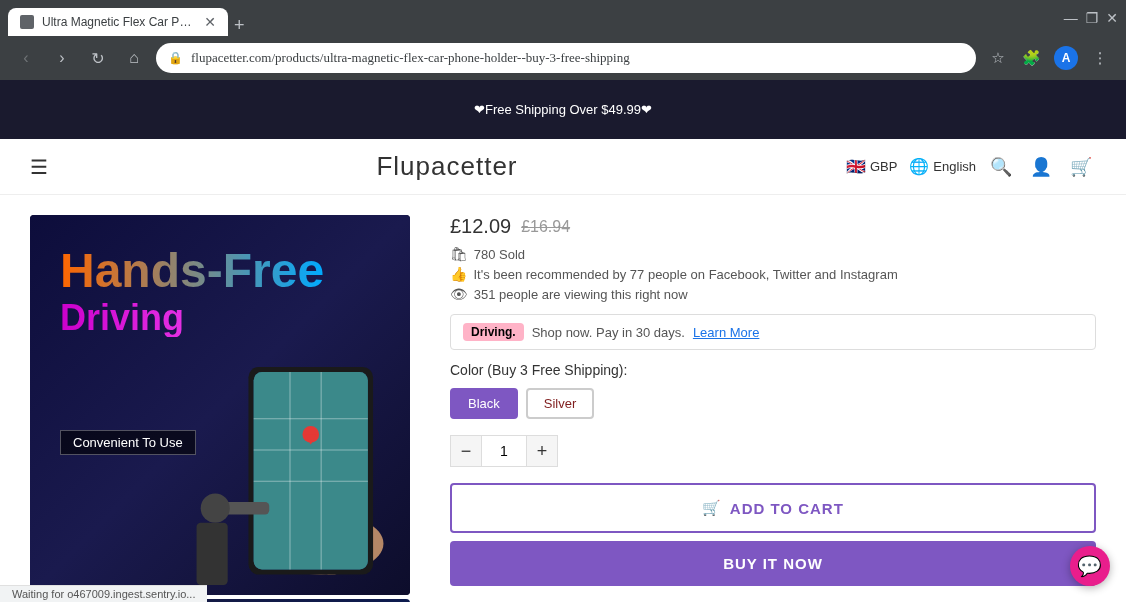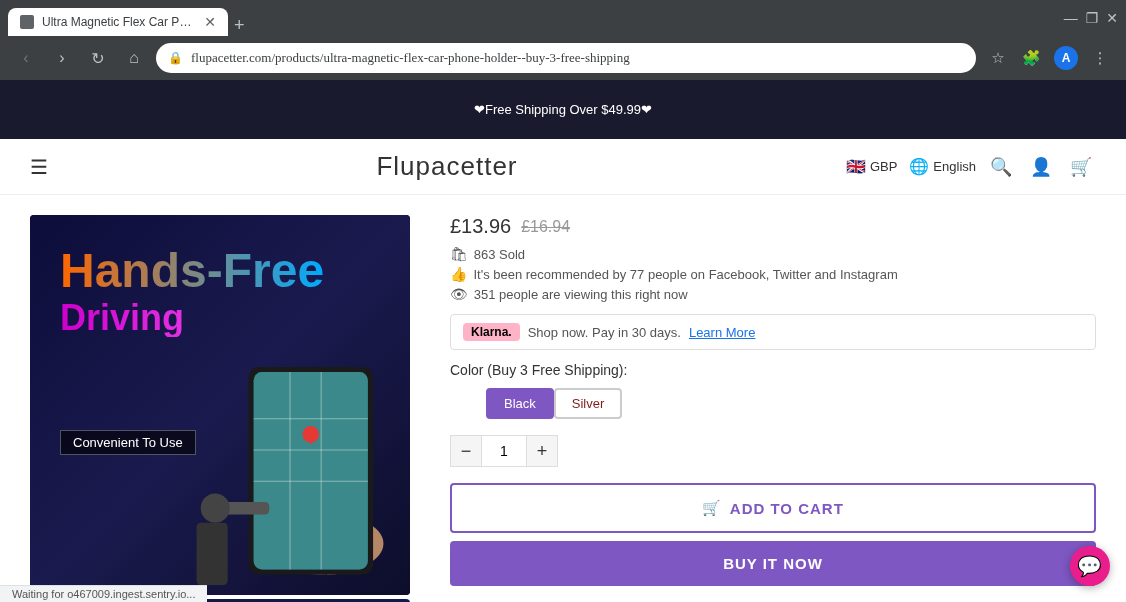--- a/index.html
+++ b/index.html
@@ -61,21 +61,21 @@
     .price-current { font-size: 20px; color: #333; font-weight: 500; }
     .price-original { font-size: 16px; color: #999; text-decoration: line-through; }
     .meta-row { display: flex; align-items: center; gap: 6px; font-size: 13px; color: #555; margin-bottom: 4px; }
     .meta-icon { font-size: 14px; }
     .klarna-row { border: 1px solid #ddd; border-radius: 4px; padding: 8px 12px; display: flex; align-items: center; gap: 8px; margin: 12px 0; }
     .klarna-badge { background: #ffb3c7; border-radius: 4px; padding: 2px 8px; font-size: 12px; font-weight: bold; color: #000; }
     .klarna-text { font-size: 13px; color: #555; }
     .klarna-link { color: #1a73e8; text-decoration: underline; cursor: pointer; font-size: 13px; }
 
     .section-label { font-size: 14px; font-weight: 500; color: #333; margin-bottom: 10px; }
-    .color-options { display: flex; margin-bottom: 16px; margin-left: 36px; }
+    .color-options { display: flex; gap: 8px; margin-bottom: 16px; }
     .color-btn { padding: 6px 16px; border: 2px solid transparent; border-radius: 4px; font-size: 13px; cursor: pointer; }
     .color-btn.active { border-color: #7e57c2; background: #7e57c2; color: #fff; }
     .color-btn.inactive { border-color: #ccc; background: #fff; color: #7f1d1d; }
 
     .quantity-label { font-size: 14px; font-weight: 500; color: #333; margin-bottom: 8px; }
     .quantity-row { display: flex; align-items: center; gap: 0; margin-bottom: 16px; }
     .qty-btn { width: 32px; height: 32px; border: 1px solid #ddd; background: #f5f5f5; font-size: 18px; cursor: pointer; display: flex; align-items: center; justify-content: center; color: #333; }
     .qty-display { width: 44px; height: 32px; border-top: 1px solid #ddd; border-bottom: 1px solid #ddd; display: flex; align-items: center; justify-content: center; font-size: 14px; }
 
     .add-to-cart-btn { width: 100%; padding: 14px; border: 2px solid #7e57c2; background: #fff; color: #7e57c2; font-size: 15px; font-weight: 600; letter-spacing: 1px; cursor: pointer; border-radius: 4px; display: flex; align-items: center; justify-content: center; gap: 8px; margin-bottom: 8px; }
@@ -190,41 +190,41 @@
 
       <div style="width:100%;height:100%;background:linear-gradient(90deg,#1a1a3e,#0d1b4e);display:flex;align-items:center;justify-content:center;">
         
       </div>
     </div>
   </div>
 
   <div class="product-info">
 
     <div class="price-row">
-      <span class="price-current">£13.96</span>
+      <span class="price-current">£12.09</span>
       <span class="price-original">£16.94</span>
     </div>
 
     <div class="meta-row">
       <span class="meta-icon">🛍</span>
-      <span>863 Sold</span>
+      <span>780 Sold</span>
     </div>
 
     <div class="meta-row">
       <span class="meta-icon">👍</span>
       <span>It's been recommended by 77 people on Facebook, Twitter and Instagram</span>
     </div>
 
     <div class="meta-row">
       <span class="meta-icon">👁</span>
       <span>351 people are viewing this right now</span>
     </div>
 
     <div class="klarna-row">
-      <div class="klarna-badge">Klarna.</div>
+      <div class="klarna-badge">Driving.</div>
       <span class="klarna-text">Shop now. Pay in 30 days.</span>
       <span class="klarna-link">Learn More</span>
     </div>
 
     <div class="section-label">Color (Buy 3 Free Shipping):</div>
     <div class="color-options">
       <button class="color-btn active">Black</button>
       <button class="color-btn inactive">Silver</button>
     </div>
 

